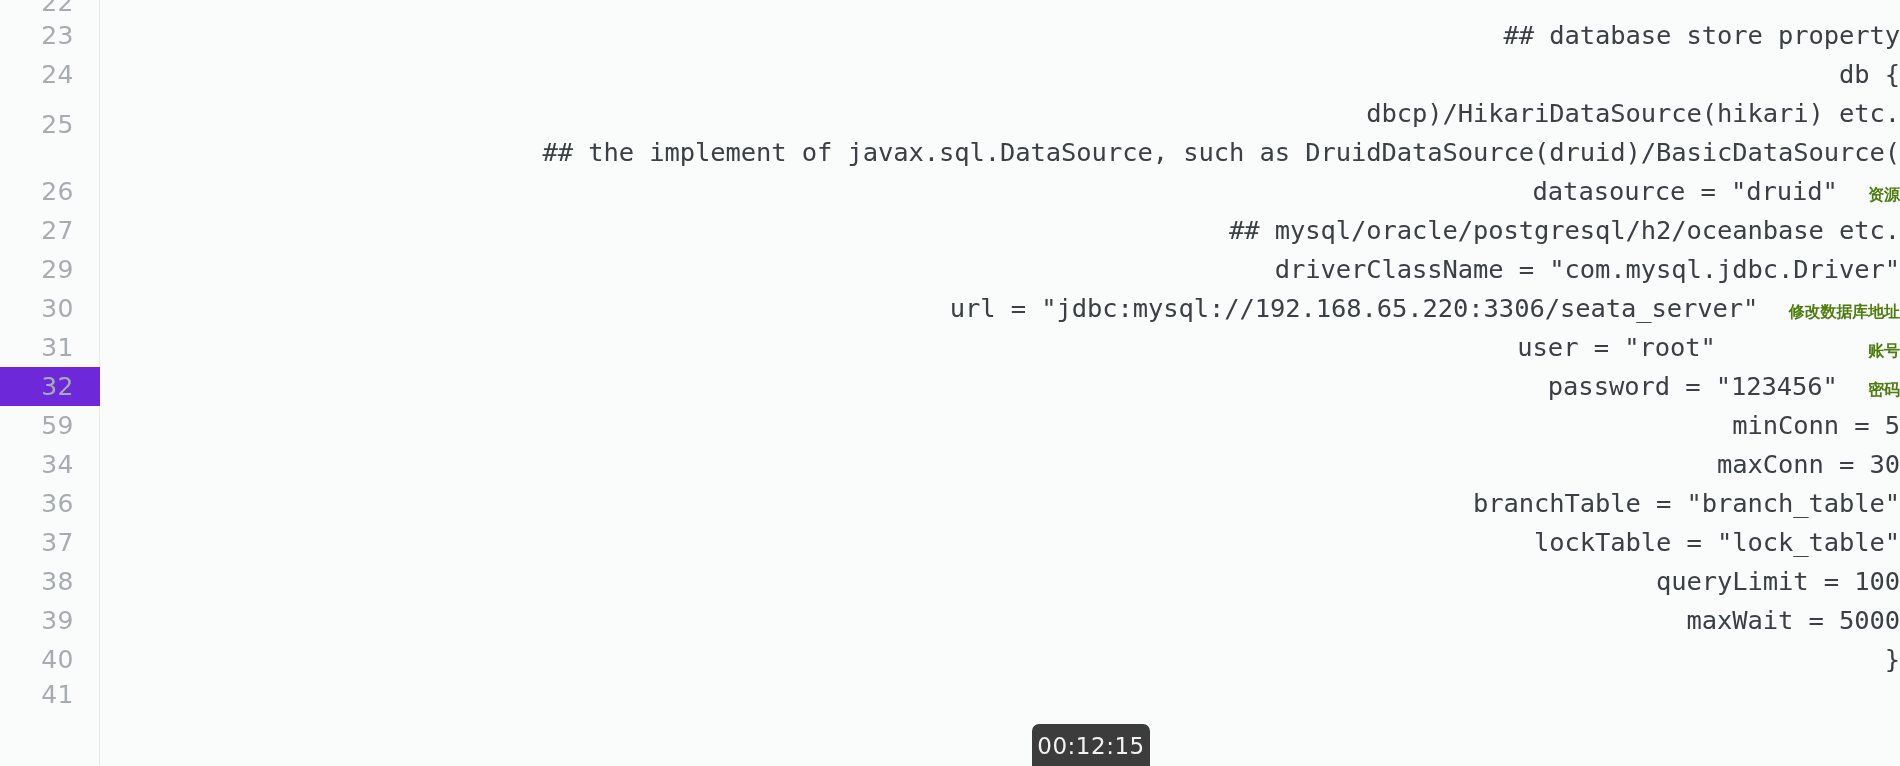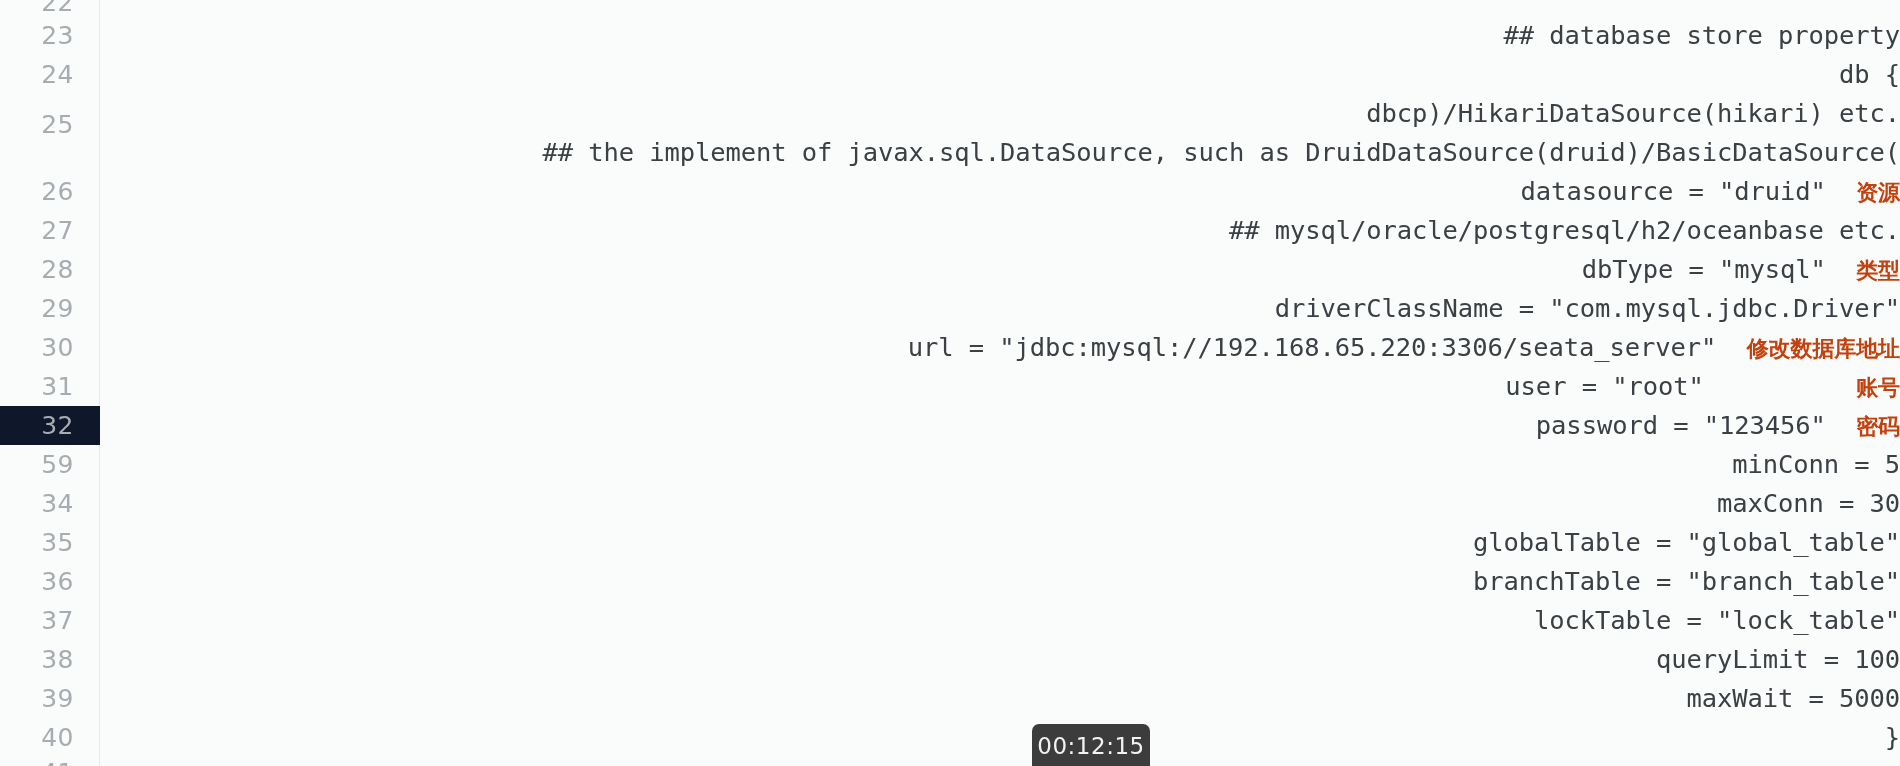--- a/index.html
+++ b/index.html
@@ -68,44 +68,44 @@
     height: 39px;
     line-height: 39px;
     padding-left: 7px;
   }
   .line.tall .ln {
     height: 39px;
     margin-top: 11px;
   }
 
   .ln-hl {
-    background: #0f172a;
+    background: #6d28d9;
   }
 
   .code {
     flex: 1 1 auto;
     padding-left: 32px;
     font-size: 25.5px;
     color: #3b4045;
     white-space: pre;
     letter-spacing: -0.1px;
     font-family: "DejaVu Sans Mono", "Liberation Mono", monospace;
     text-align: right;
   }
 
   .code .wrapline {
     display: block;
     height: 39px;
     line-height: 39px;
   }
 
   .ann {
-    color: #c2410c;
+    color: #4d7c0f;
     font-family: "DejaVu Sans", "Liberation Sans", sans-serif;
-    font-size: 22px;
+    font-size: 16px;
     font-weight: bold;
   }
 
   
   .line.clip-top {
     height: 16px;
     line-height: 0px;
     overflow: hidden;
   }
   .line.clip-top .ln {
@@ -164,24 +164,20 @@
       </div>
       <div class="line">
         <div class="ln">26</div>
         <div class="code"><span class="wrapline">    datasource = "druid"<span>  </span><span class="ann">资源</span></span></div>
       </div>
       <div class="line">
         <div class="ln">27</div>
         <div class="code"><span class="wrapline">    ## mysql/oracle/postgresql/h2/oceanbase etc.</span></div>
       </div>
       <div class="line">
-        <div class="ln">28</div>
-        <div class="code"><span class="wrapline">    dbType = "mysql"<span>  </span><span class="ann">类型</span></span></div>
-      </div>
-      <div class="line">
         <div class="ln">29</div>
         <div class="code"><span class="wrapline">    driverClassName = "com.mysql.jdbc.Driver"</span></div>
       </div>
       <div class="line">
         <div class="ln">30</div>
         <div class="code"><span class="wrapline">    url = "jdbc:mysql://192.168.65.220:3306/seata_server"<span>  </span><span class="ann">修改数据库地址</span></span></div>
       </div>
       <div class="line">
         <div class="ln">31</div>
         <div class="code"><span class="wrapline">    user = "root"<span>          </span><span class="ann">账号</span></span></div>
@@ -190,24 +186,20 @@
         <div class="ln ln-hl">32</div>
         <div class="code"><span class="wrapline">    password = "123456"<span>  </span><span class="ann">密码</span></span></div>
       </div>
       <div class="line">
         <div class="ln">59</div>
         <div class="code"><span class="wrapline">    minConn = 5</span></div>
       </div>
       <div class="line">
         <div class="ln">34</div>
         <div class="code"><span class="wrapline">    maxConn = 30</span></div>
-      </div>
-      <div class="line">
-        <div class="ln">35</div>
-        <div class="code"><span class="wrapline">    globalTable = "global_table"</span></div>
       </div>
       <div class="line">
         <div class="ln">36</div>
         <div class="code"><span class="wrapline">    branchTable = "branch_table"</span></div>
       </div>
       <div class="line">
         <div class="ln">37</div>
         <div class="code"><span class="wrapline">    lockTable = "lock_table"</span></div>
       </div>
       <div class="line">

